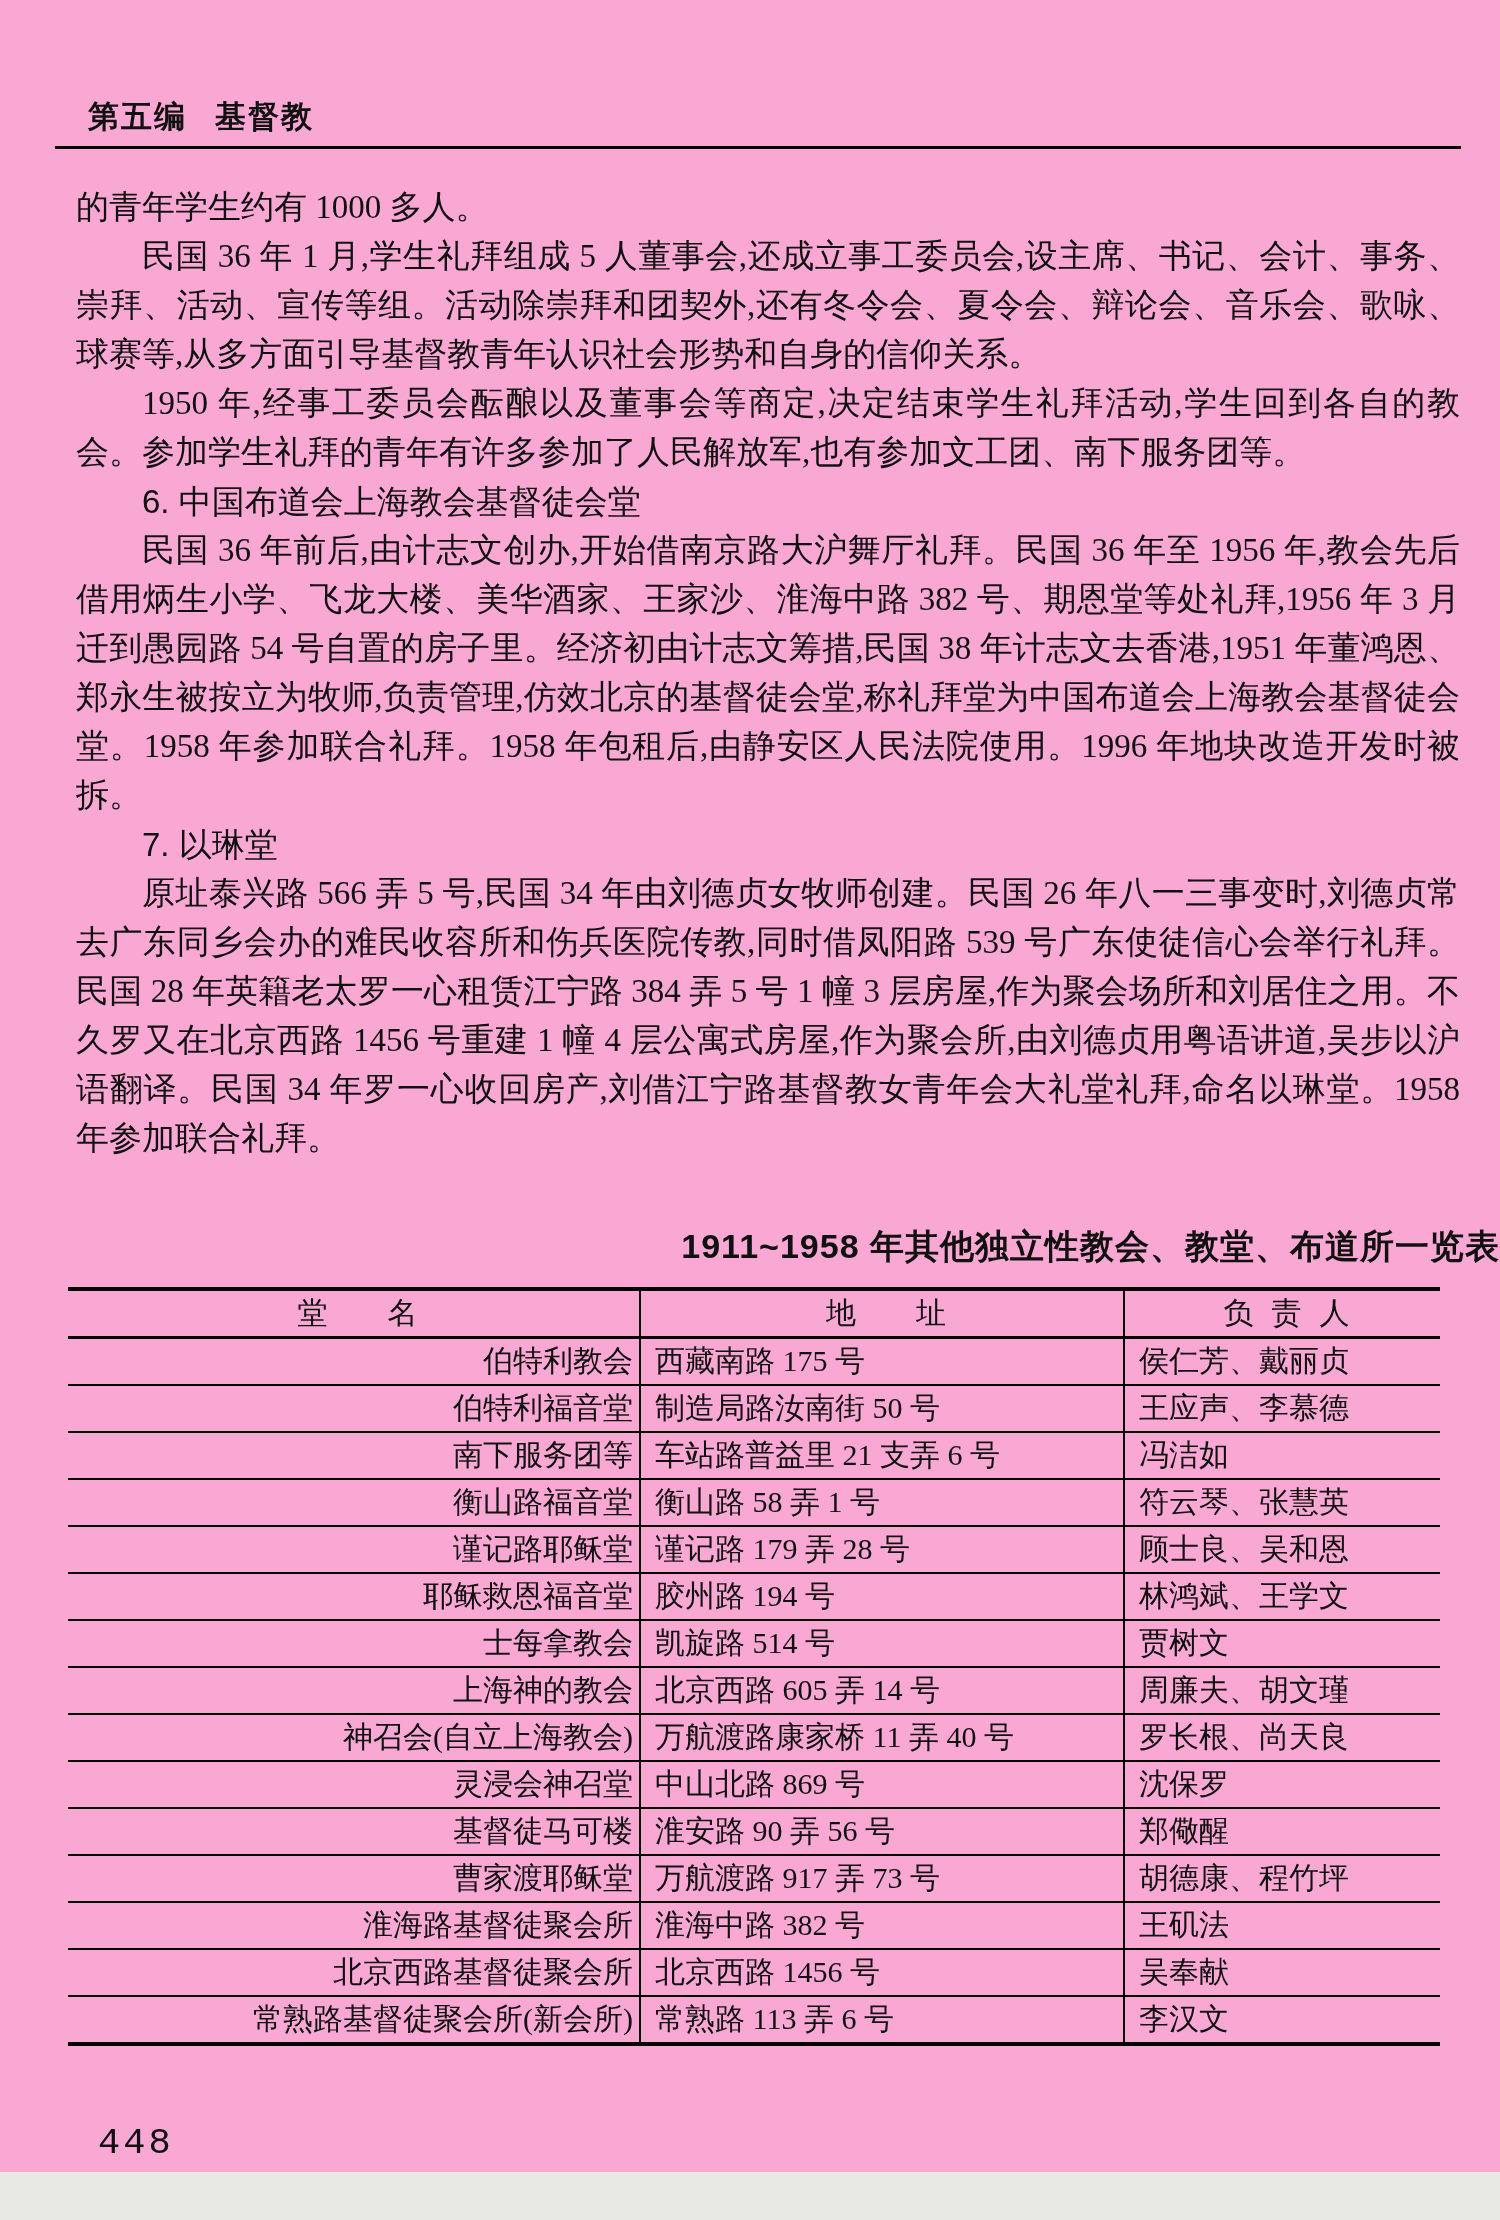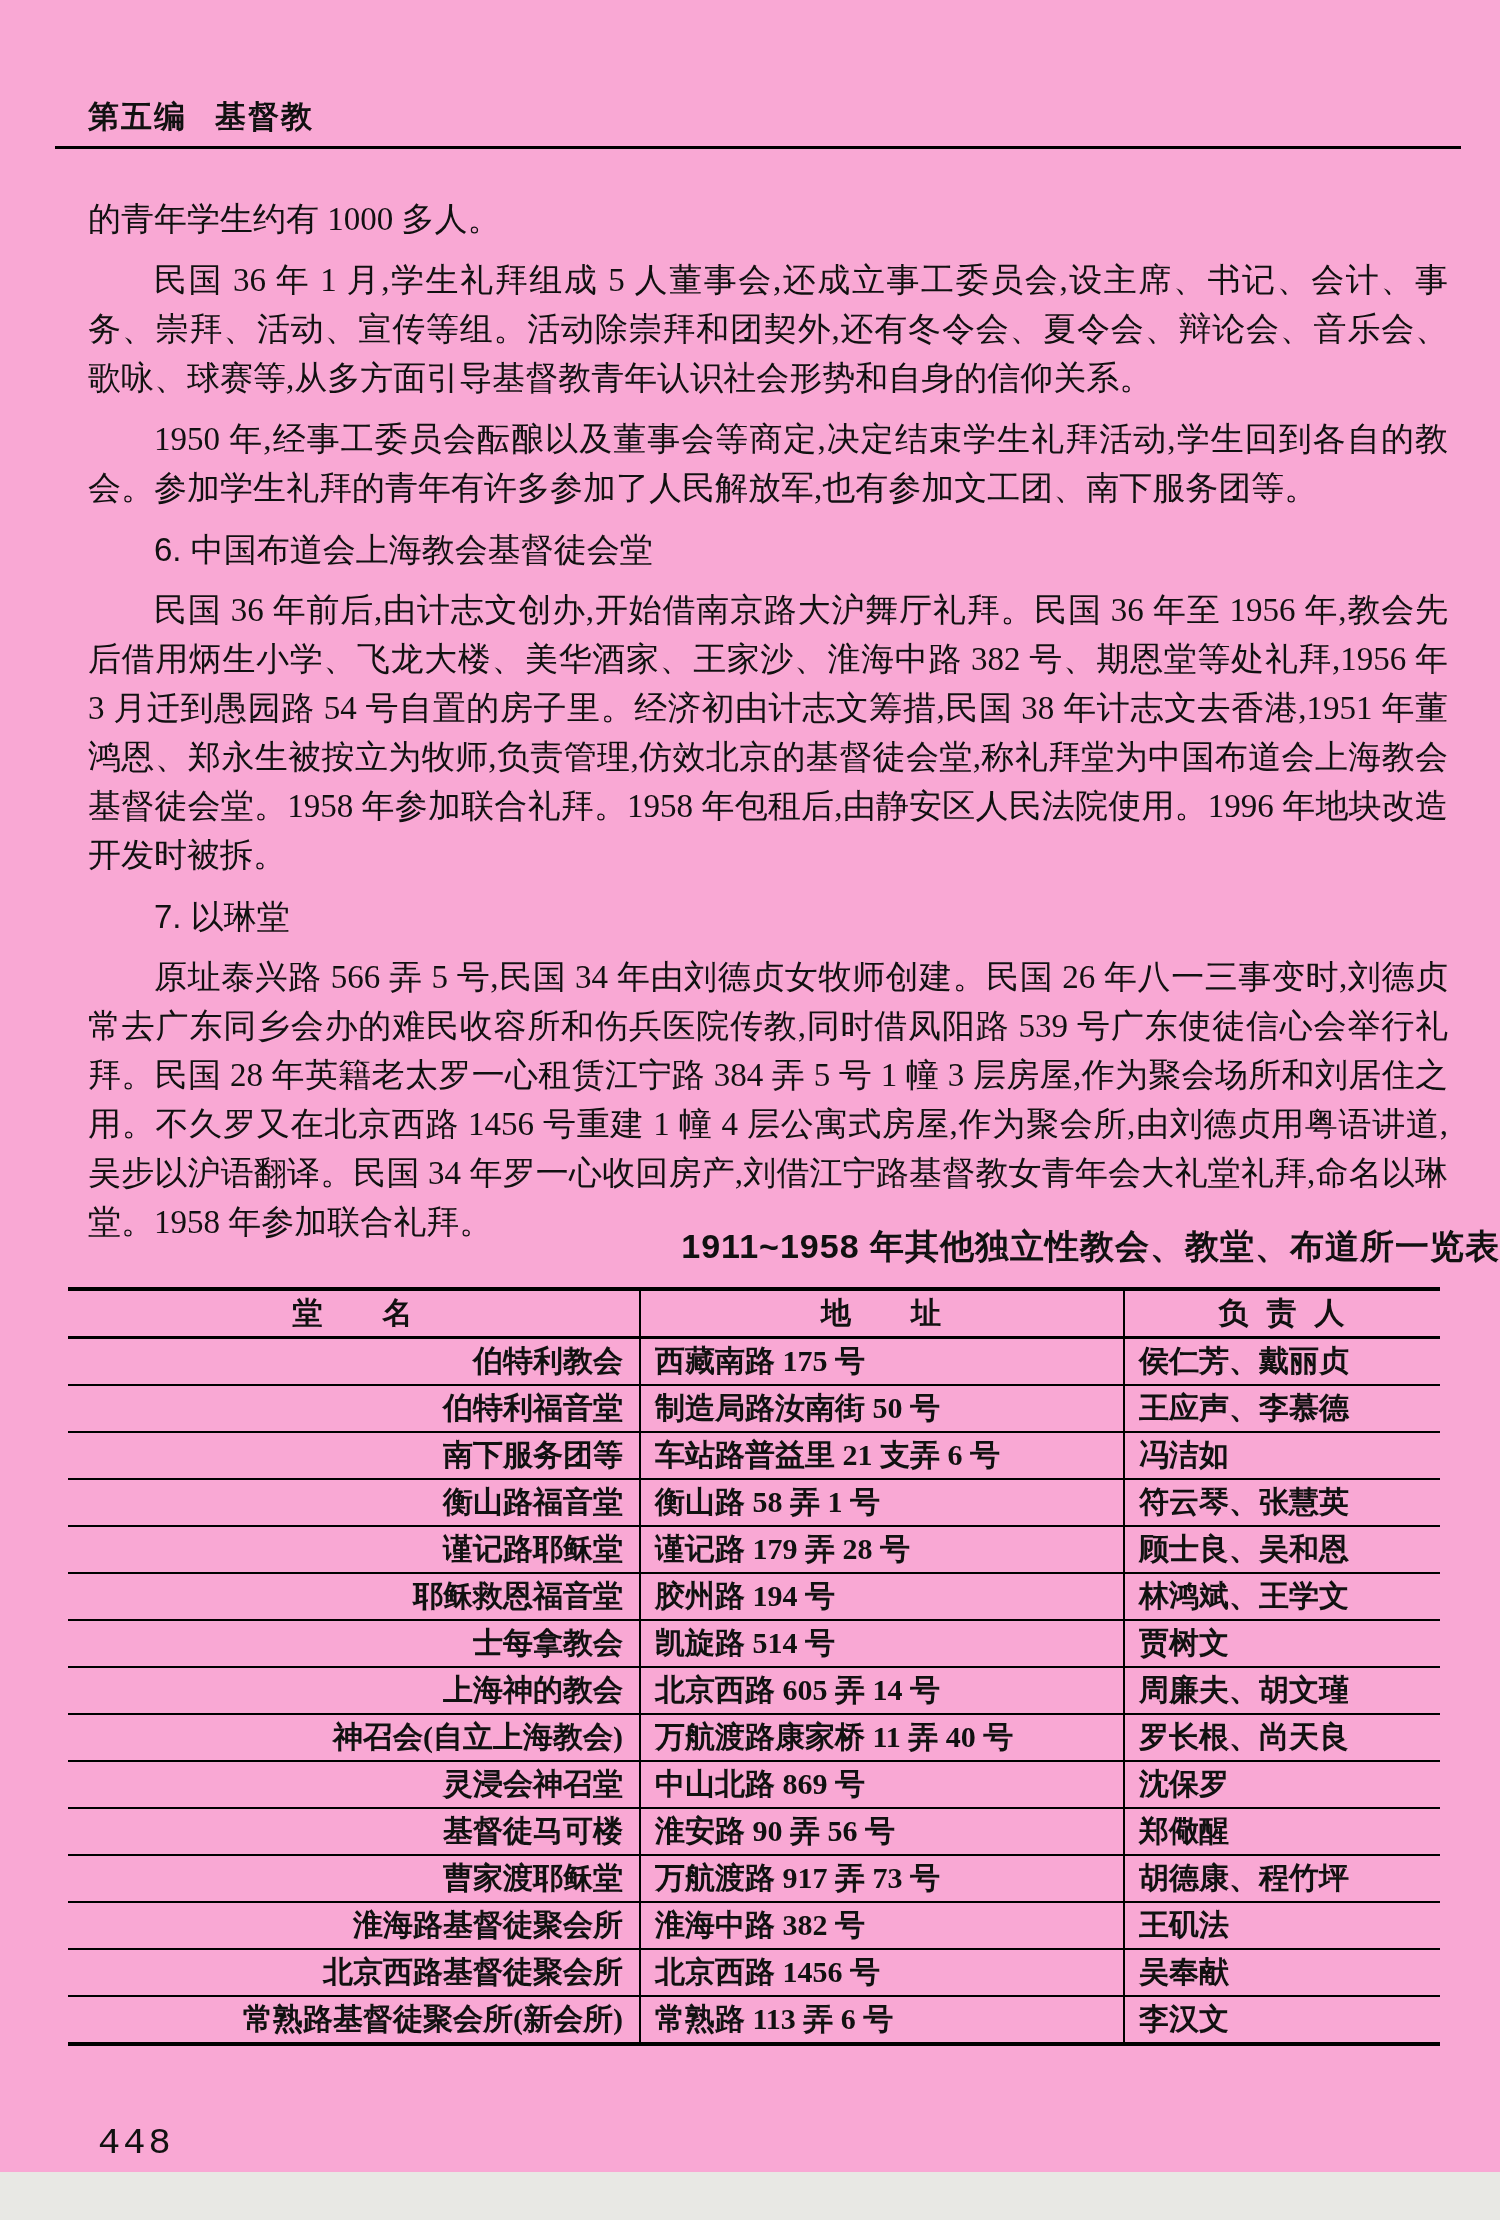--- a/index.html
+++ b/index.html
@@ -42,21 +42,21 @@
   .body-text {
     position: absolute;
     top: 183px;
     left: 76px;
     width: 1384px;
     font-size: 33px;
     line-height: 49px;
     text-align: justify;
     text-justify: inter-ideograph;
   }
-  .body-text p { margin: 12px; }
+  .body-text p { margin: 0; }
   .body-text p.para { text-indent: 2em; }
   .body-text p.continuation { text-indent: 0; }
   .body-text p.heading {
     text-indent: 2em;
     font-weight: normal;
     font-family: "Liberation Sans", "DejaVu Sans", sans-serif;
   }
 
   
   .table-title {
@@ -79,22 +79,22 @@
     table-layout: fixed;
     font-size: 30px;
     border-top: 4px solid #000;
     border-bottom: 4px solid #000;
   }
   table.churches col.c-name    { width: 572px; }
   table.churches col.c-address { width: 484px; }
   table.churches col.c-person  { width: 316px; }
   table.churches th, table.churches td {
     height: 45px;
-    padding: 0 16px 0 14px;
-    font-weight: bold;
+    padding: 0 6px 0 14px;
+    font-weight: normal;
     vertical-align: middle;
     text-align: left;
     white-space: nowrap;
     overflow: hidden;
   }
   table.churches th {
     text-align: center;
     border-bottom: 3px solid #000;
   }
   table.churches th.sp2 { letter-spacing: 2em; text-indent: 2em; }   

